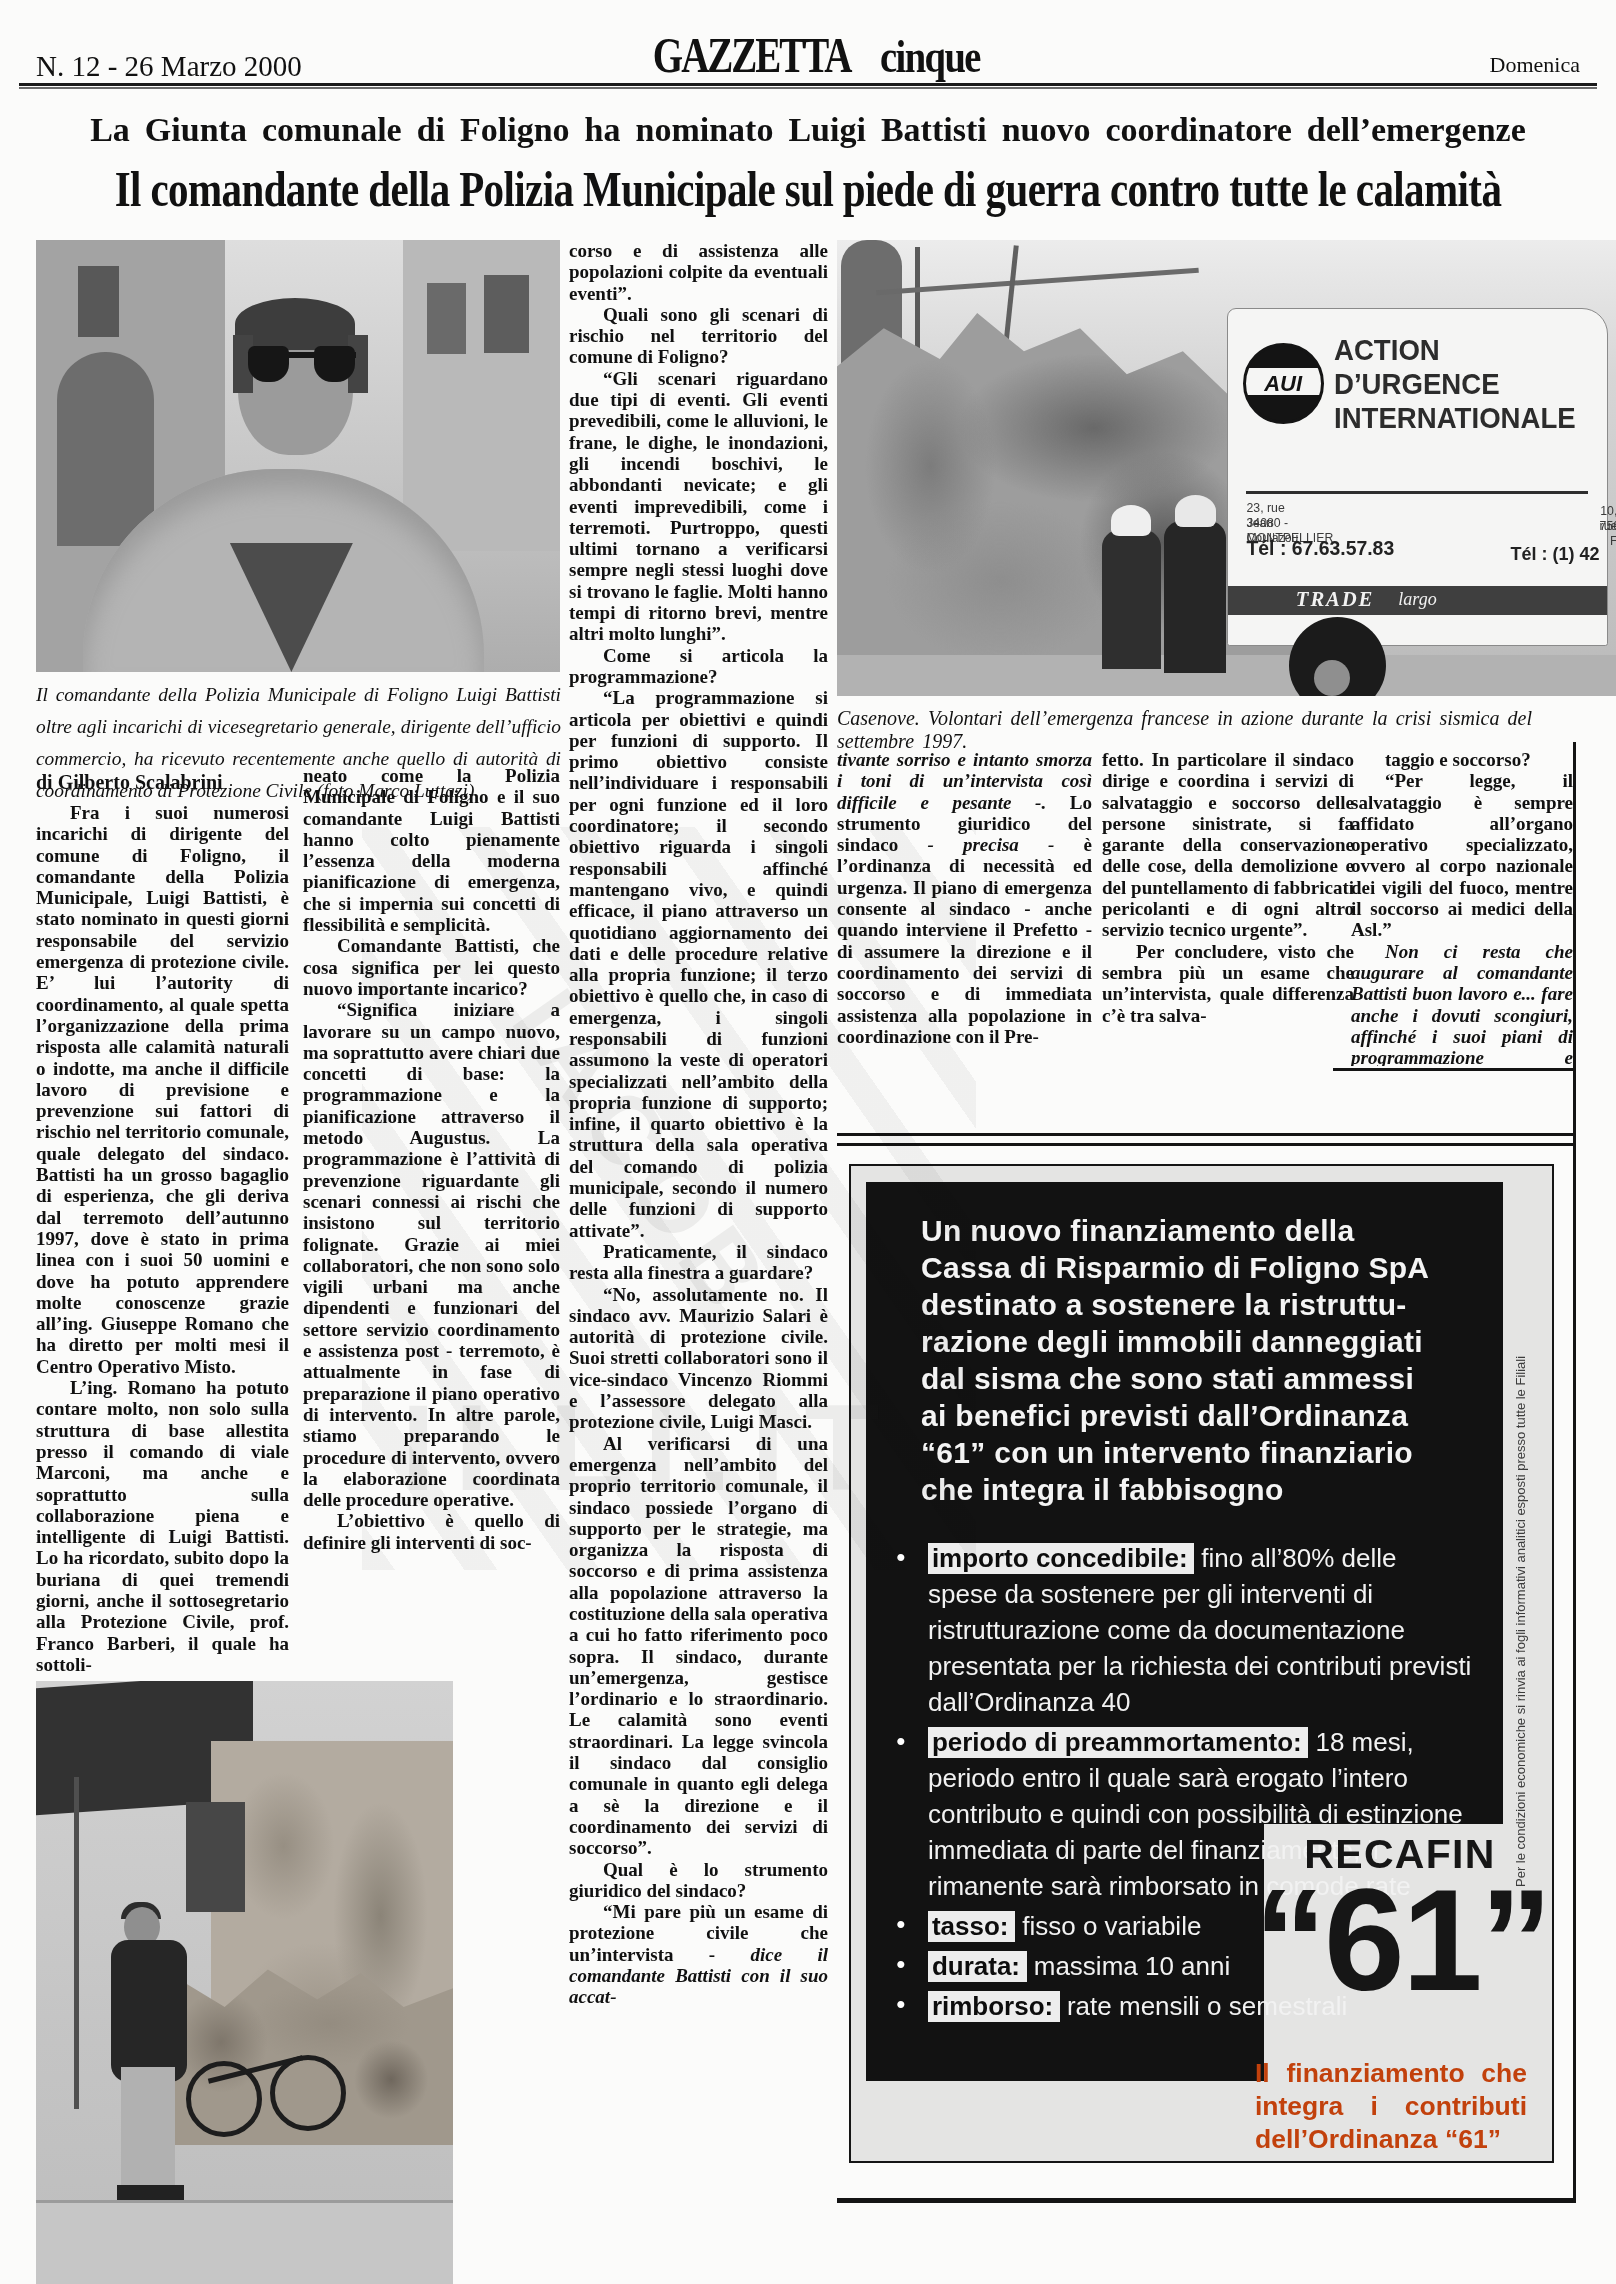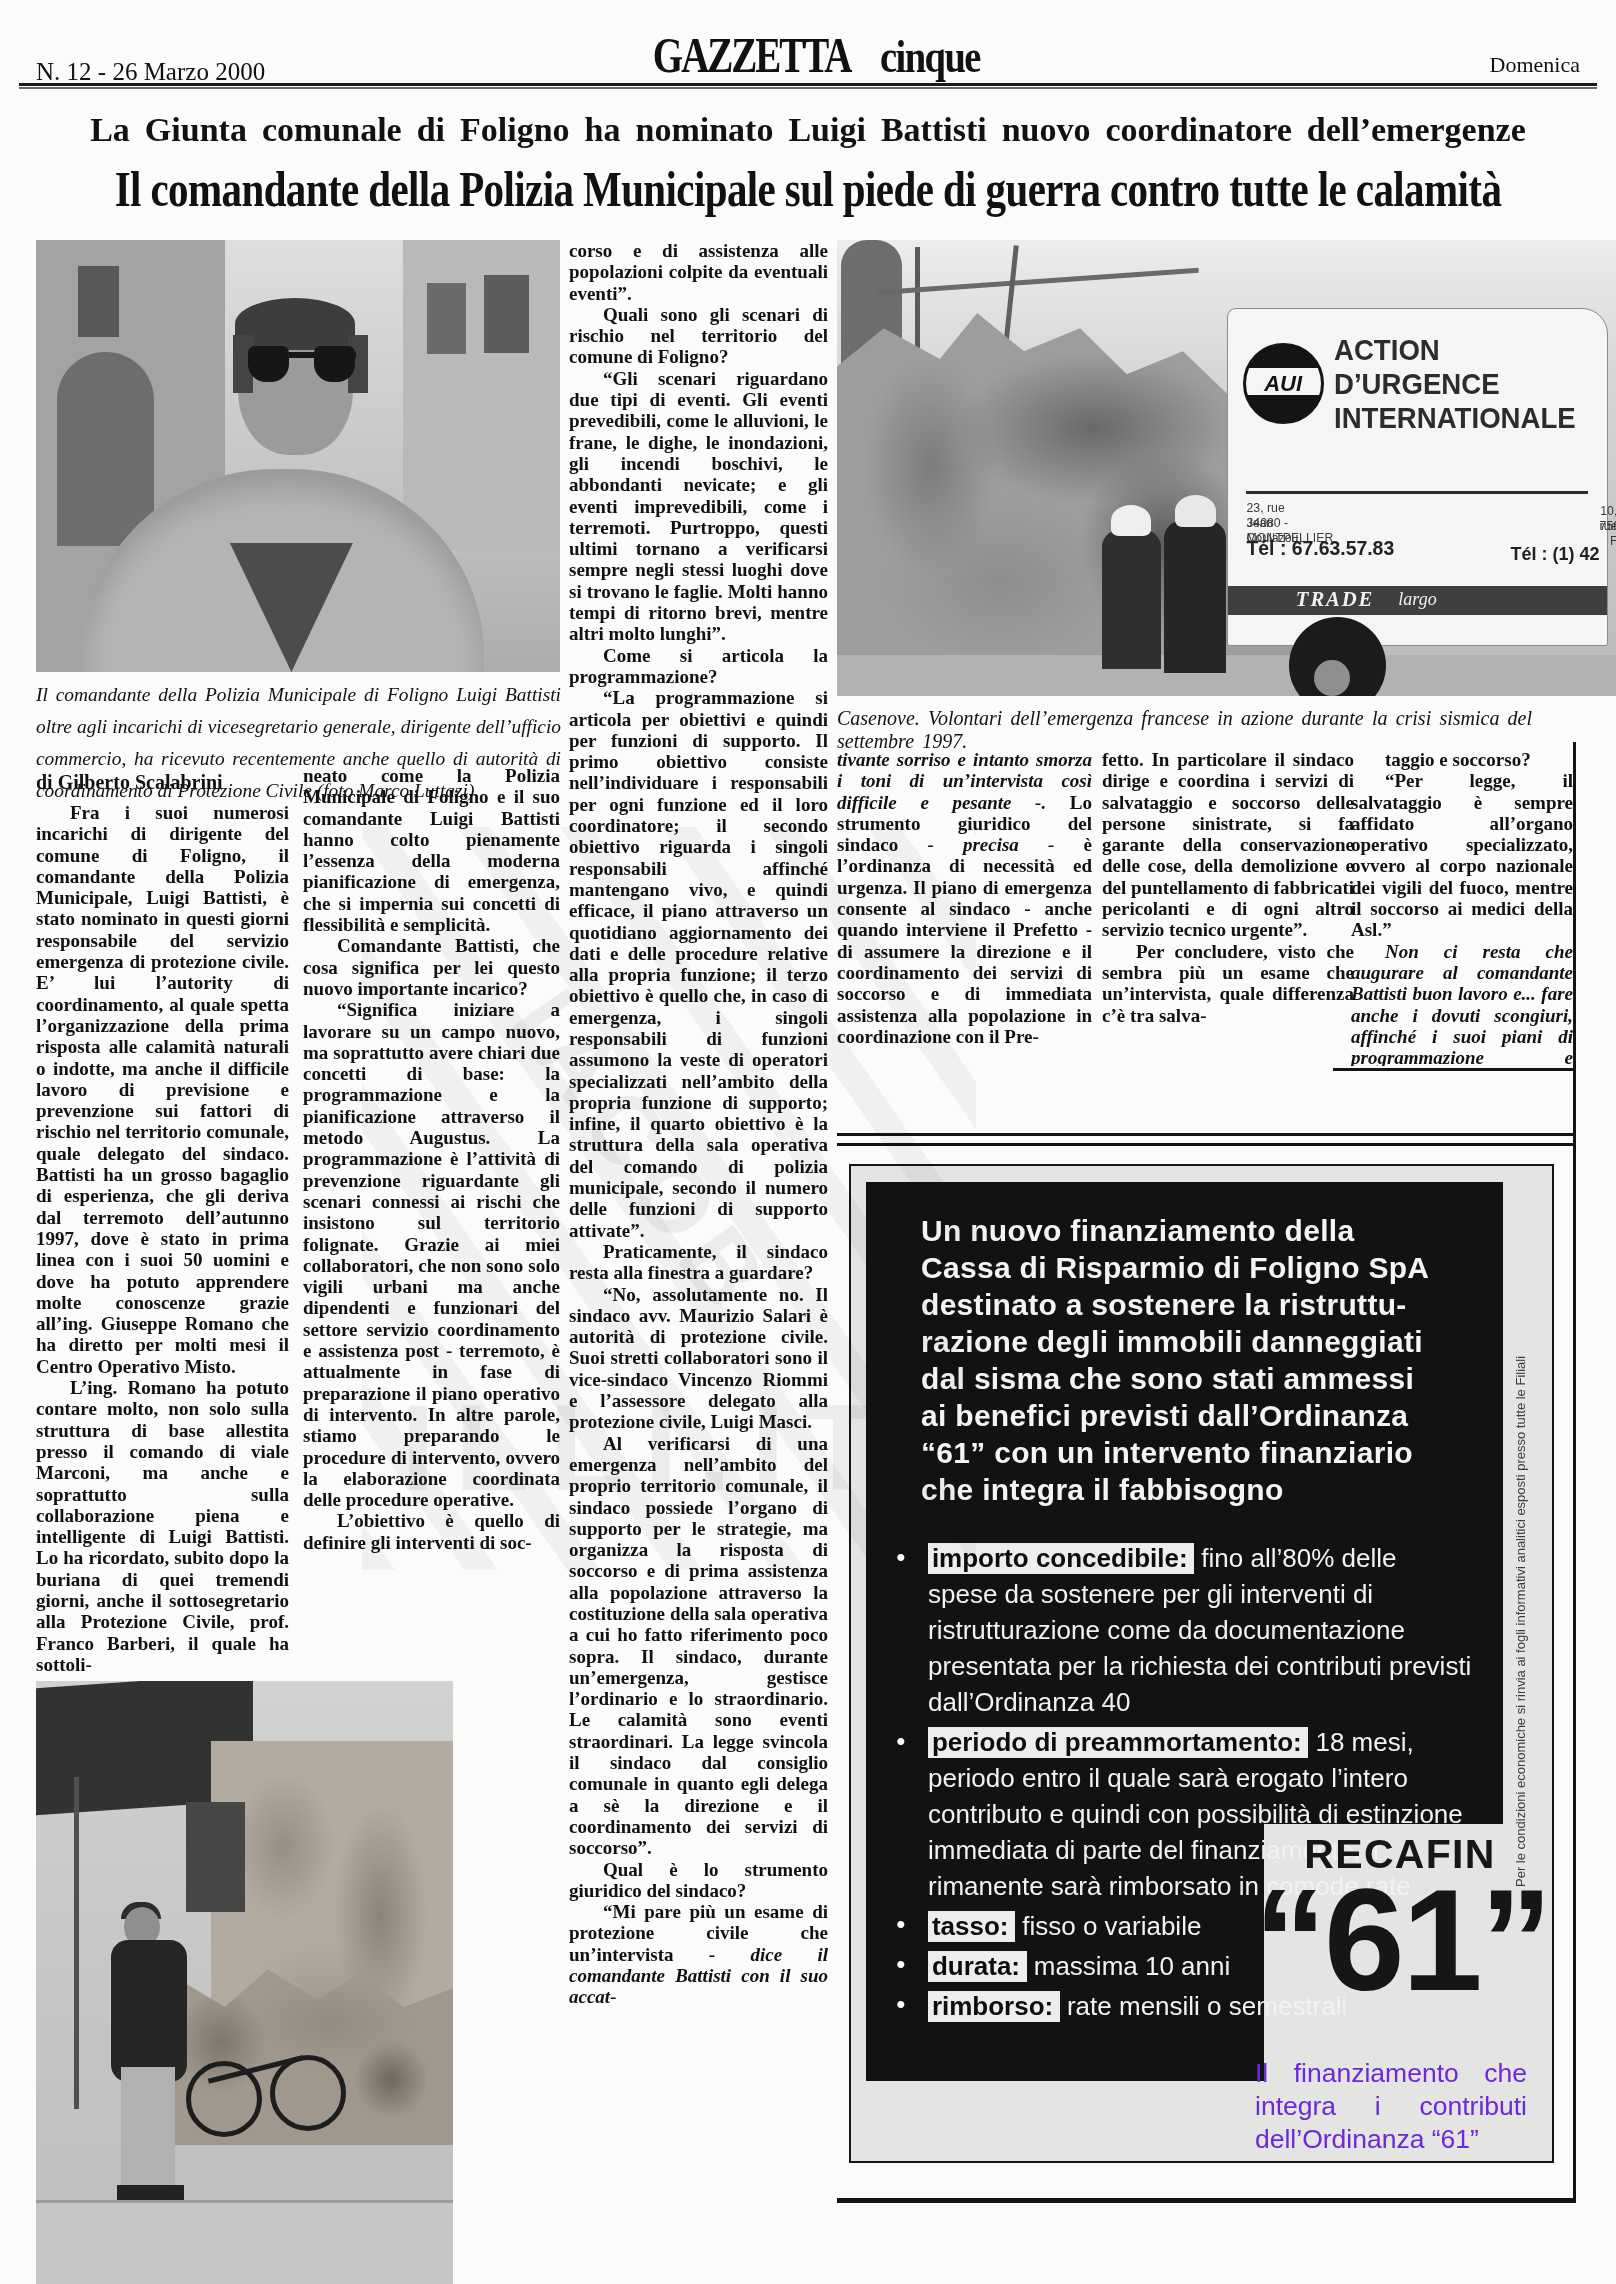--- a/index.html
+++ b/index.html
@@ -1,21 +1,21 @@
 <!DOCTYPE html>
 <html style="font-size:10.3px"><head>
 <meta charset="utf-8">
 <style>
   html,body{margin:0;padding:0;background:#888;}
   .page{position:relative;width:1616px;height:2284px;background:#fbfbfa;overflow:hidden;
         font-family:"Liberation Serif", serif;color:#111;}
   [data-name]{box-sizing:border-box;}
 
   
-  .issue{position:absolute;left:36px;top:58px;font-size:25px;}
+  .issue{position:absolute;left:36px;top:50px;font-size:29px;}
   .day{position:absolute;right:36px;top:52px;font-size:22px;}
   .logo{position:absolute;left:0;right:0;top:26px;text-align:center;font-weight:bold;}
   .logo .g1{font-size:50px;letter-spacing:-2.6px;display:inline-block;transform:scaleX(.78);transform-origin:center;}
   .logo .g2{font-size:47px;letter-spacing:-1.9px;display:inline-block;transform:scaleX(.82);margin-left:-9px;}
   .hrule{position:absolute;left:19.4px;right:19.4px;top:83px;height:5.8px;
          background:linear-gradient(#1a1a1a 0 2.6px,#fbfbfa 2.6px 3.9px,#6a6a6a 3.9px 5.8px);}
 
   
   .kicker{position:absolute;left:26px;right:26px;top:111px;text-align:center;
           font-weight:bold;font-size:34px;word-spacing:6.5px;letter-spacing:0px;}
@@ -128,21 +128,21 @@
   .ad-bullets{position:absolute;left:891px;top:1540px;width:582px;font-family:"Liberation Sans",sans-serif;
       font-size:26px;line-height:36px;color:#f2f2f2;}
   .ad-b{position:relative;padding-left:37px;margin-bottom:3.9px;}
   .ad-b .dot{position:absolute;left:5.2px;top:-1.3px;color:#fff;}
   .ad-b .hl{background:#ededed;color:#0d0d0d;font-weight:bold;padding:0 6.5px 1.3px 3.9px;}
   .ad-brand{position:absolute;left:1264px;top:1831px;width:272px;text-align:center;
       font-family:"Liberation Sans",sans-serif;font-weight:bold;font-size:41px;letter-spacing:1.3px;color:#161616;}
   .ad-61{position:absolute;left:1254px;top:1857px;width:284px;text-align:center;
       font-family:"Liberation Sans",sans-serif;font-weight:bold;font-size:145px;color:#161616;letter-spacing:-2.6px;}
   .ad-tag{position:absolute;left:1255px;top:2057px;width:272px;font-family:"Liberation Sans",sans-serif;
-      font-weight:normal;font-size:26.5px;line-height:33px;color:#6d28d9;text-align:justify;}
+      font-weight:bold;font-size:26.5px;line-height:33px;color:#c2410c;text-align:justify;}
   .bank{position:absolute;left:877px;top:2064px;width:362px;height:97px;}
   .bank-grid{position:absolute;left:0;top:0;width:88px;height:88px;display:grid;
       grid-template-columns:repeat(3,24.6px);grid-template-rows:repeat(3,24.6px);gap:5.2px;}
   .bank-grid i{border:2.6px solid #222;background:#e4e4e3;display:block;}
   .bank-grid i.f{position:relative;}
   .bank-grid i.f::after{content:"";position:absolute;left:1.3px;top:-0.6px;width:17px;height:21.3px;background:#111;border-radius:50%;}
   .bank-txt{position:absolute;left:109px;top:-2.6px;font-family:"Liberation Sans",sans-serif;font-weight:bold;
       font-size:28.4px;line-height:36px;color:#161616;}
   .ad-legal{position:absolute;left:1513px;top:1204px;height:834px;width:22px;
       font-family:"Liberation Sans",sans-serif;font-size:13px;color:#3c3c3c;

